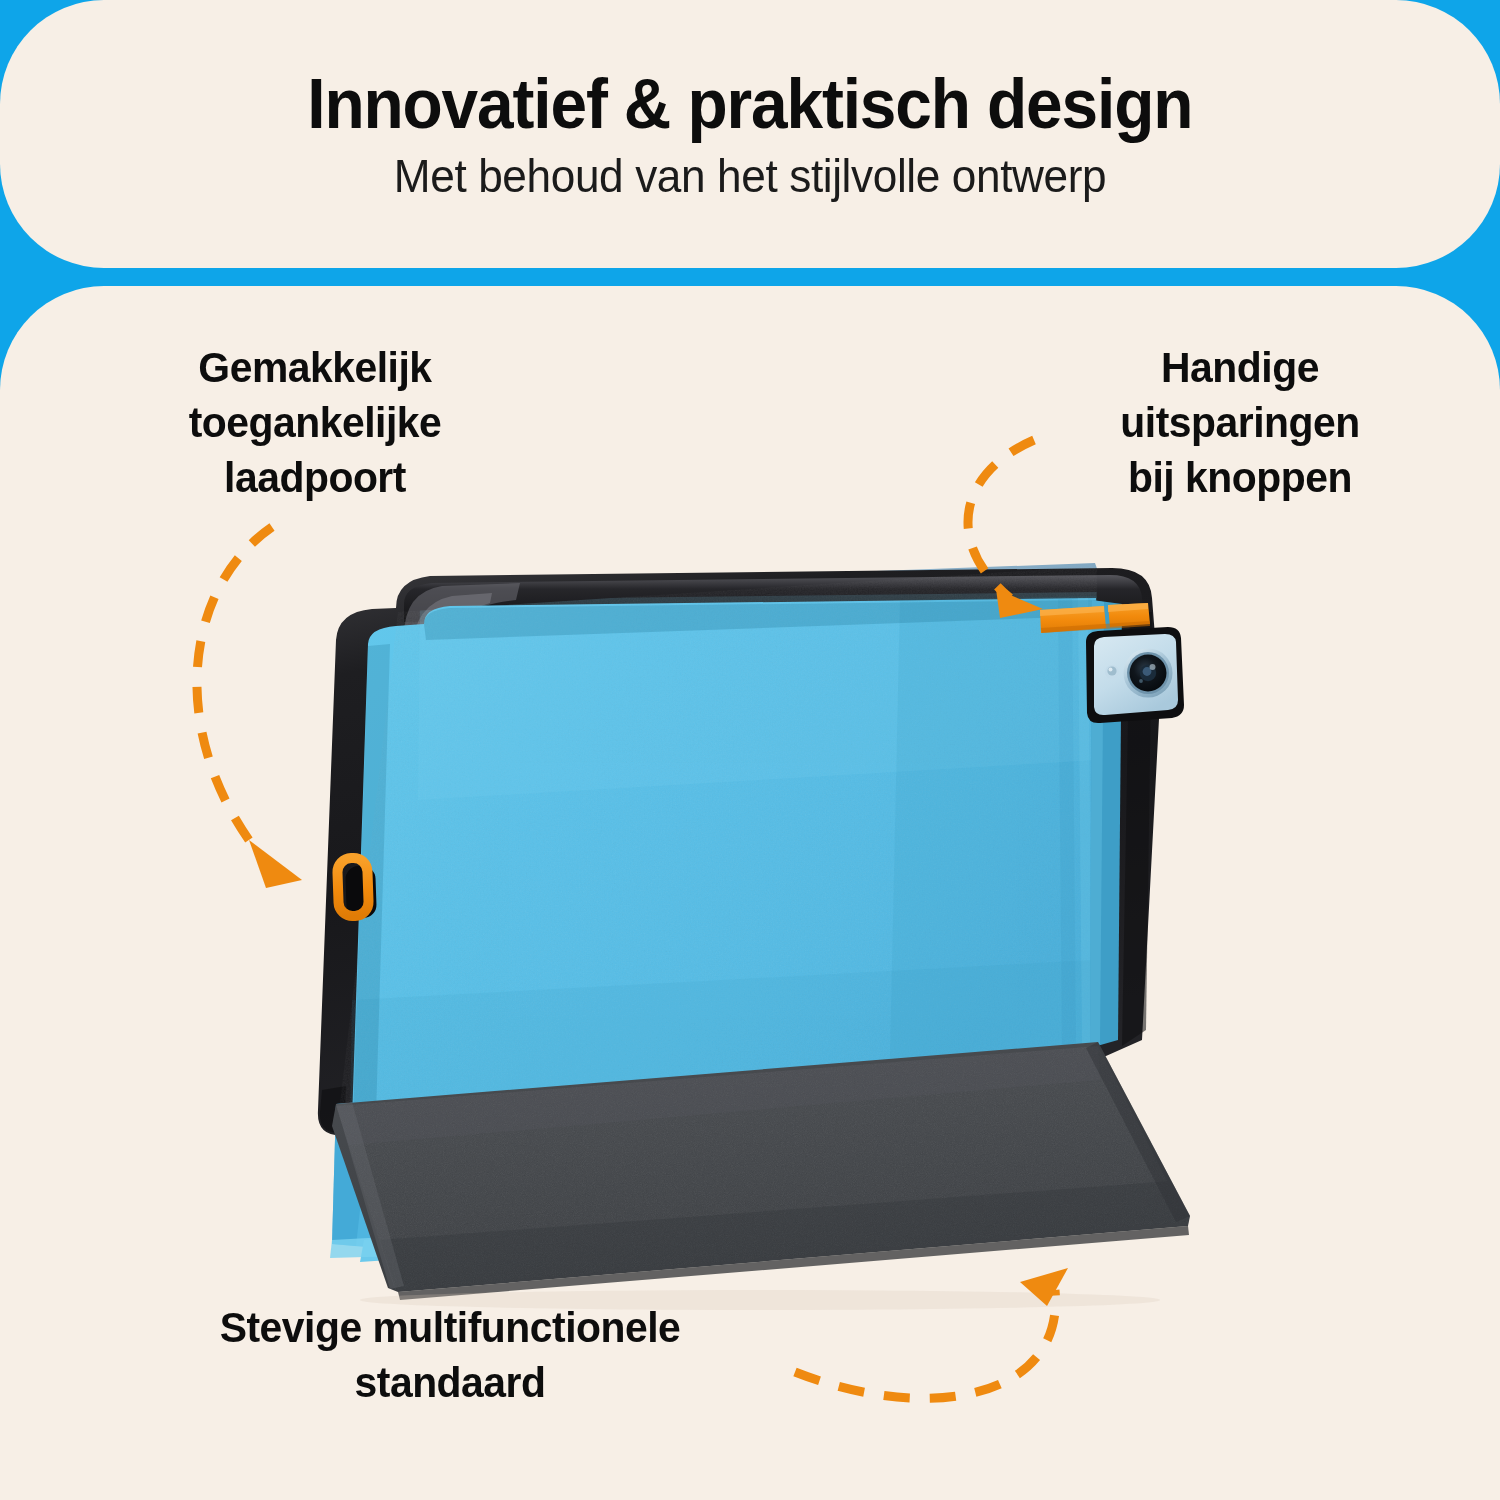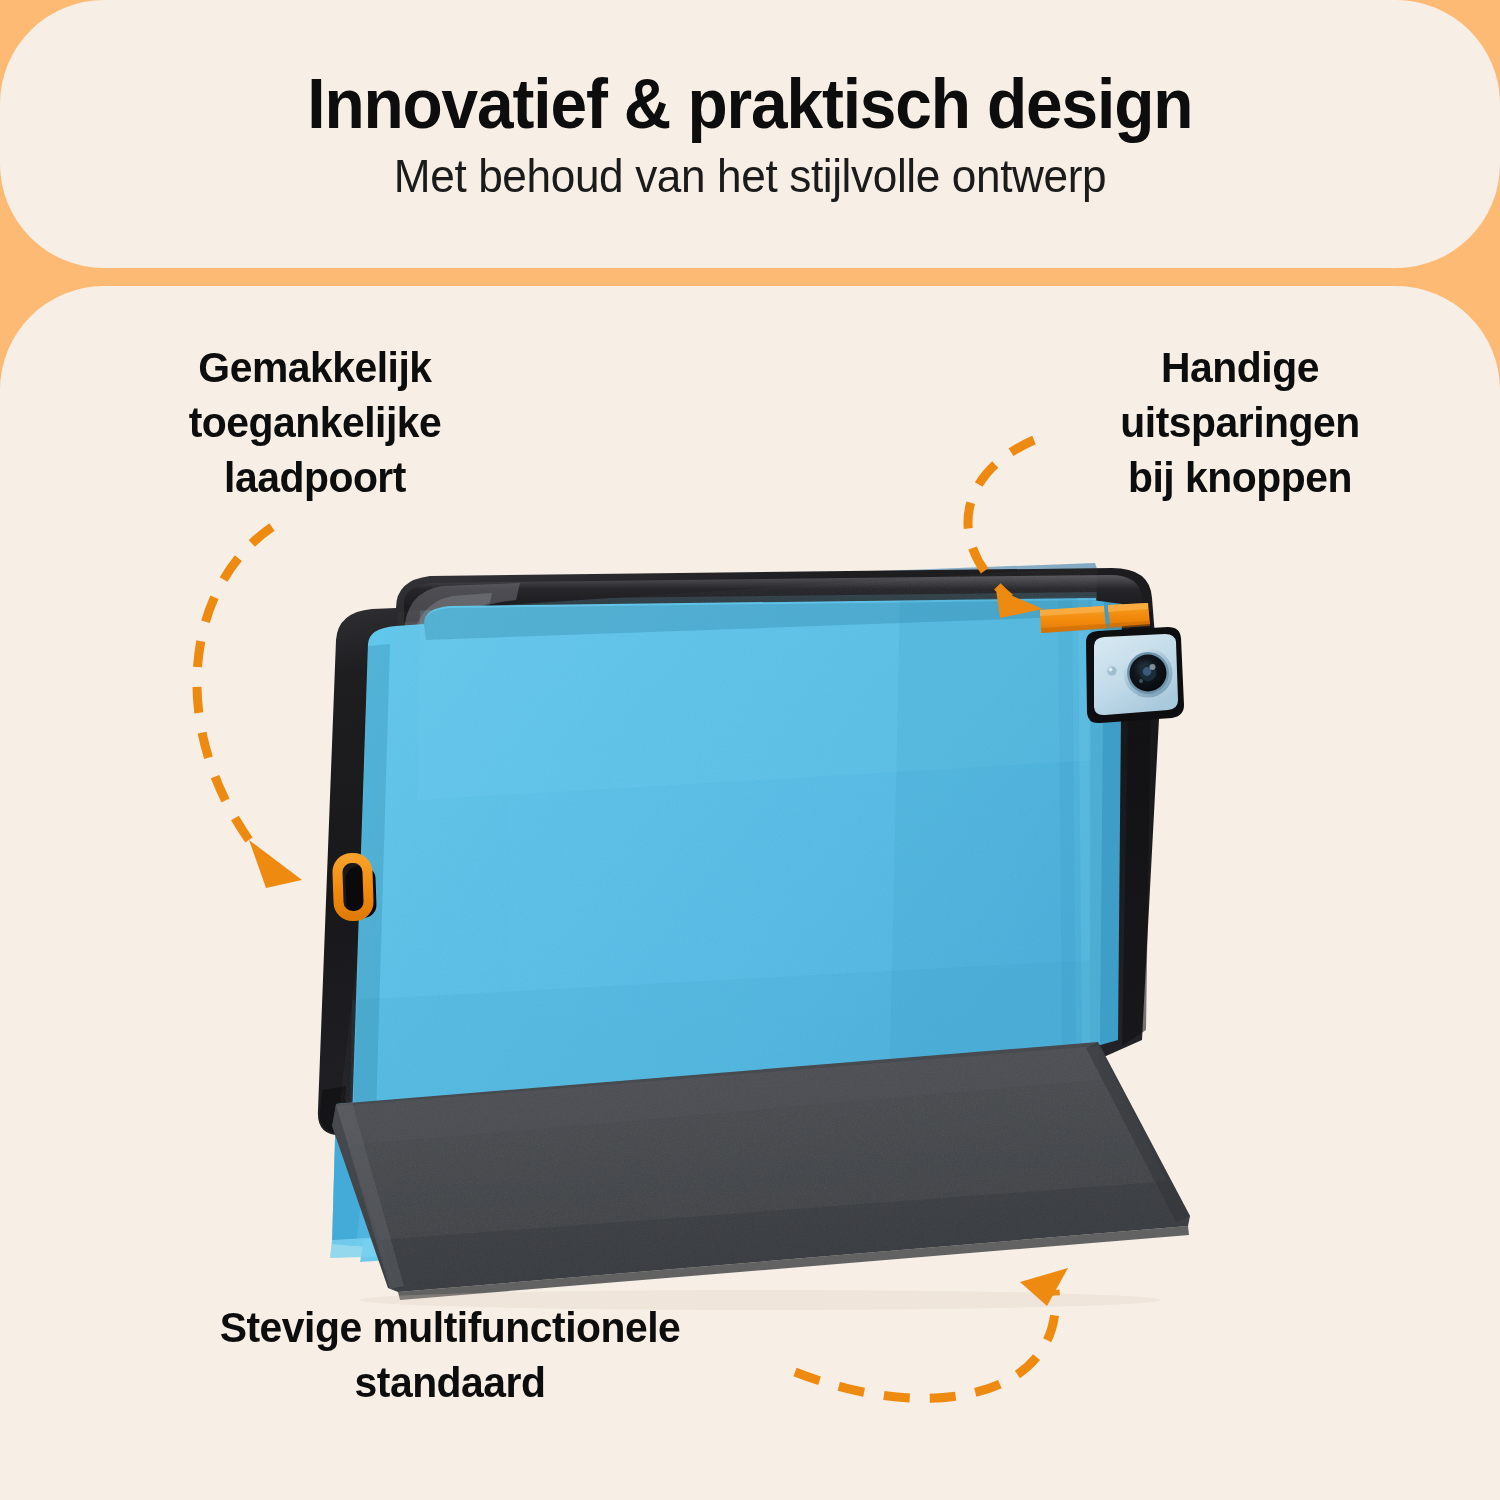--- a/index.html
+++ b/index.html
@@ -2,21 +2,21 @@
 <html><head>
 <meta charset="utf-8">
 <style>
   html,body{margin:0;padding:0;background:#ffffff;}
   body{
     width:1500px;height:1500px;
     font-family:"Liberation Sans", sans-serif;
     overflow:hidden;
     position:relative;
   }
-  .page{position:relative;width:1500px;height:1500px;background:#fdba74;}
+  .page{position:relative;width:1500px;height:1500px;background:#0ea5e9;}
 
   
   .card{
     position:absolute;
     background:#F7EFE6;
     left:0;width:1500px;
   }
   .card-header{
     top:0;height:268px;
     border-radius:104px 104px 104px 104px;

